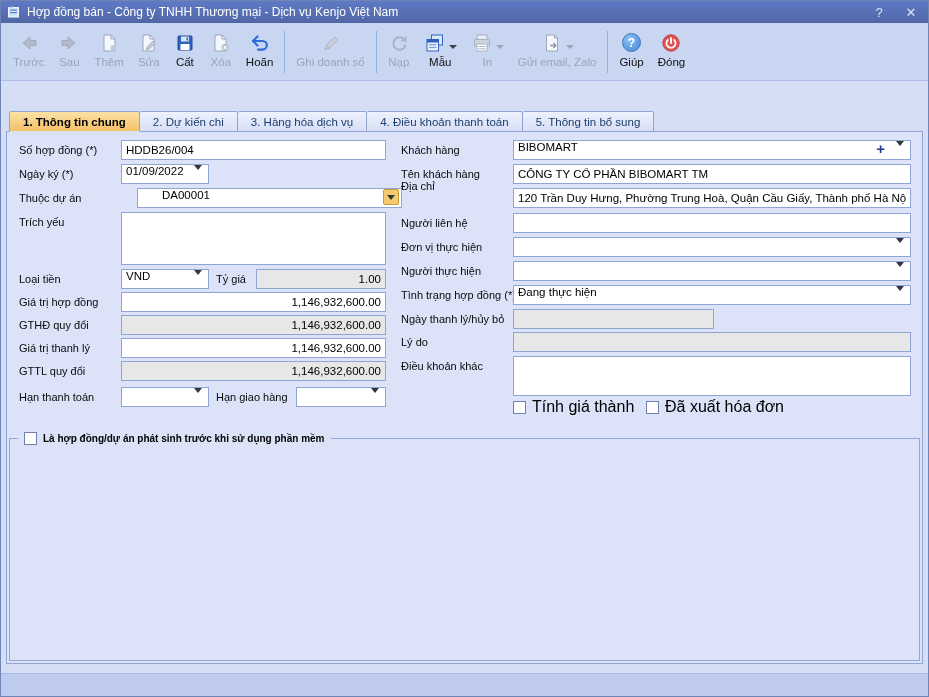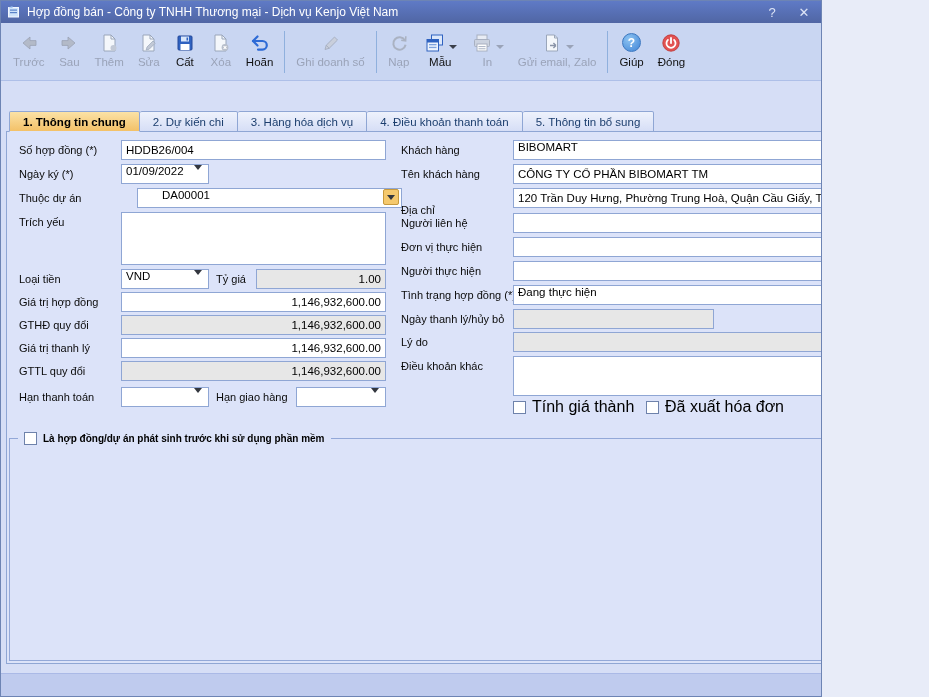--- a/index.html
+++ b/index.html
@@ -1,18 +1,18 @@
 <!DOCTYPE html>
 <html><head>
 <meta charset="utf-8">
 <style>
   * { margin:0; padding:0; box-sizing:border-box; }
   html,body { background:#e8ecf8; }
   body { font-family:"Liberation Sans","DejaVu Sans",sans-serif; }
-  .window { position:relative; width:822px; height:697px; background:#d6def6;
+  .window { position:relative; width:929px; height:697px; background:#d6def6;
             border:1px solid #6d84b4; overflow:hidden; }
 
   
   .titlebar { position:absolute; top:0; left:0; right:0; height:22px;
               background:linear-gradient(#5f7ac6,#5066a4); display:flex;
               align-items:center; padding:0 4px 0 6px; gap:6px; color:#fff; }
   .titlebar .title { flex:1; font-size:12px; white-space:nowrap; overflow:hidden; }
   .win-ctl { width:26px; height:20px; display:flex; align-items:center; justify-content:center;
              color:#dde4f6; font-size:13px; cursor:default; }
 
@@ -351,21 +351,21 @@
     <div class="flabel" style="left:394px;top:8px;">Khách hàng</div>
     <div class="field combo" style="left:506px;top:8px;width:398px;">
       <span class="cval">BIBOMART</span>
       <span class="plus">+</span>
       <span class="arr"></span>
     </div>
 
     <div class="flabel" style="left:394px;top:32px;">Tên khách hàng</div>
     <input class="field" style="left: 506px; top: 32px; width: 398px;" readonly="" value="CÔNG TY CỔ PHẦN BIBOMART TM">
 
-    <div class="flabel" style="left:394px;top:68px;">Địa chỉ</div>
+    <div class="flabel" style="left:394px;top:44px;">Địa chỉ</div>
     <input class="field" style="left: 506px; top: 56px; width: 398px;" readonly="" value="120 Trần Duy Hưng, Phường Trung Hoà, Quận Cầu Giấy, Thành phố Hà Nội,">
 
     <div class="flabel" style="left:394px;top:81px;">Người liên hệ</div>
     <input class="field" style="left: 506px; top: 81px; width: 398px;" readonly="" value="">
 
     <div class="flabel" style="left:394px;top:105px;">Đơn vị thực hiện</div>
     <div class="field combo" style="left:506px;top:105px;width:398px;">
       <span class="cval"></span>
       <span class="arr"></span>
     </div>

